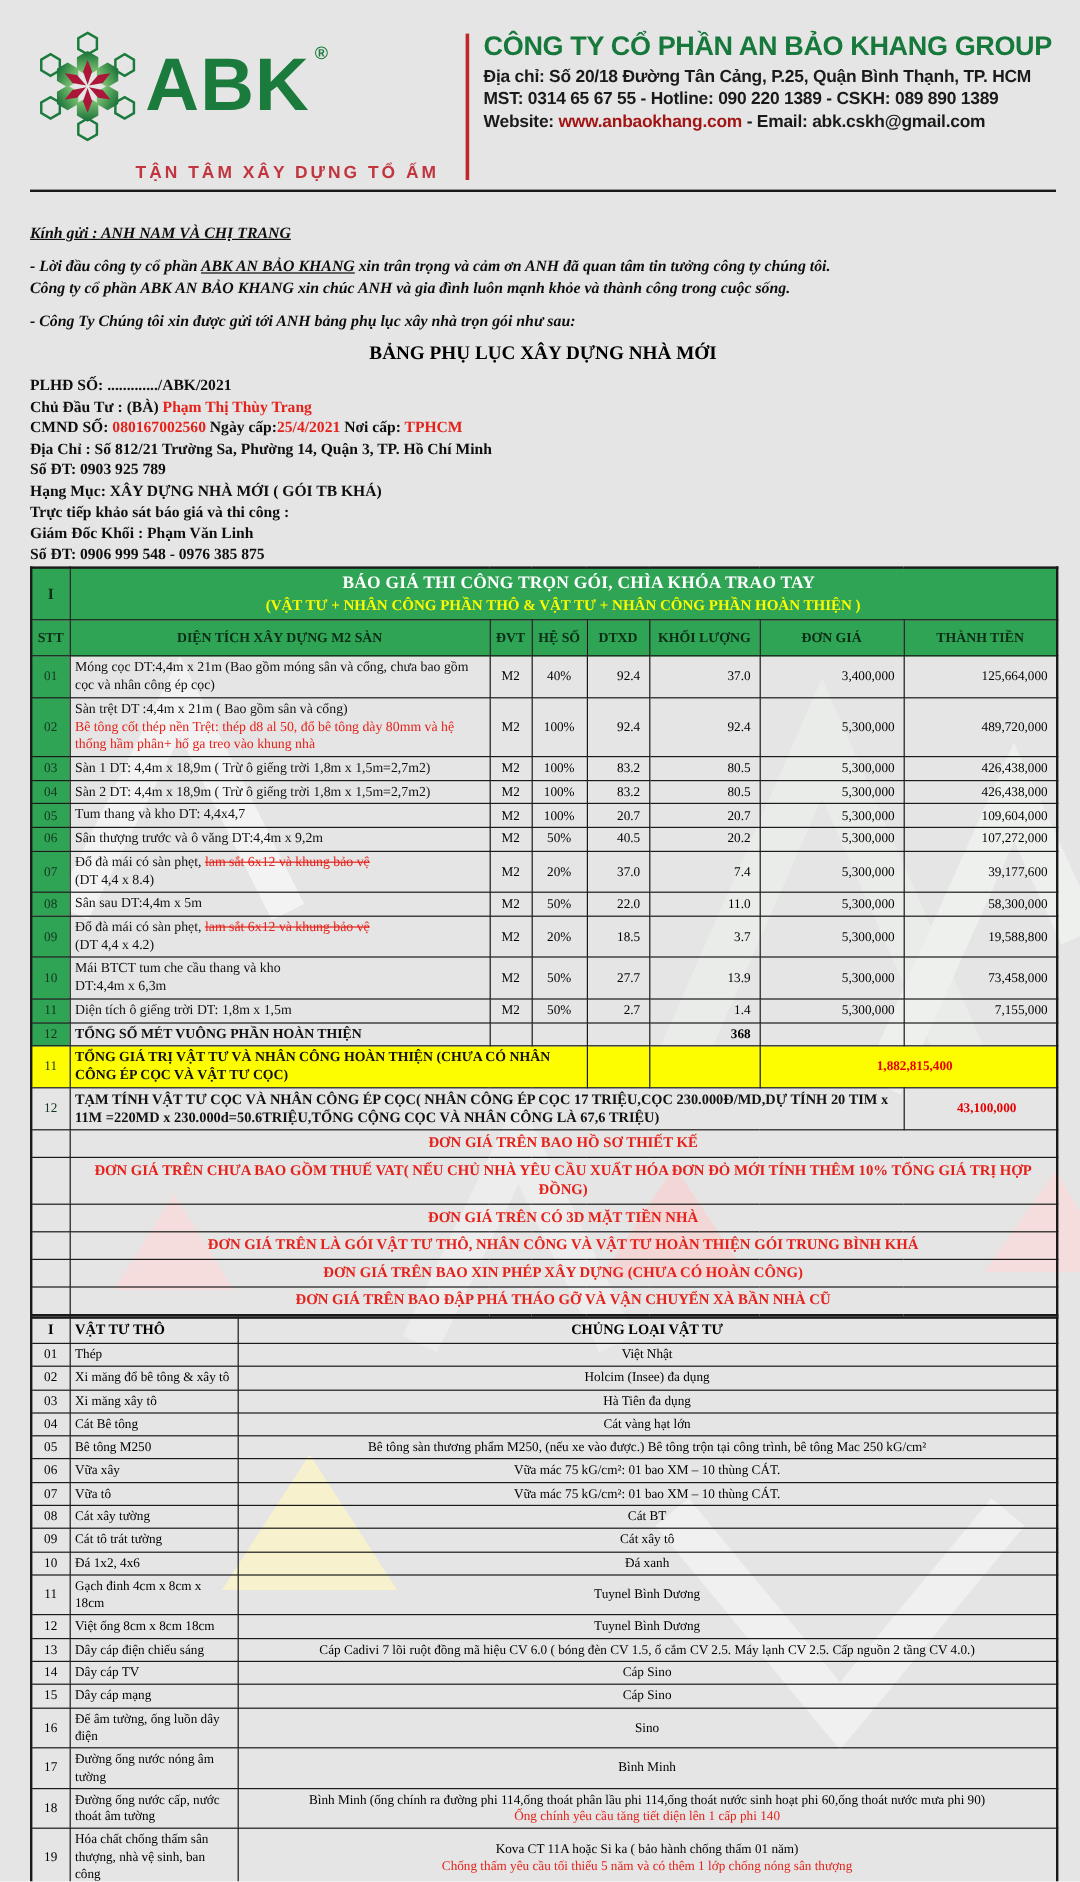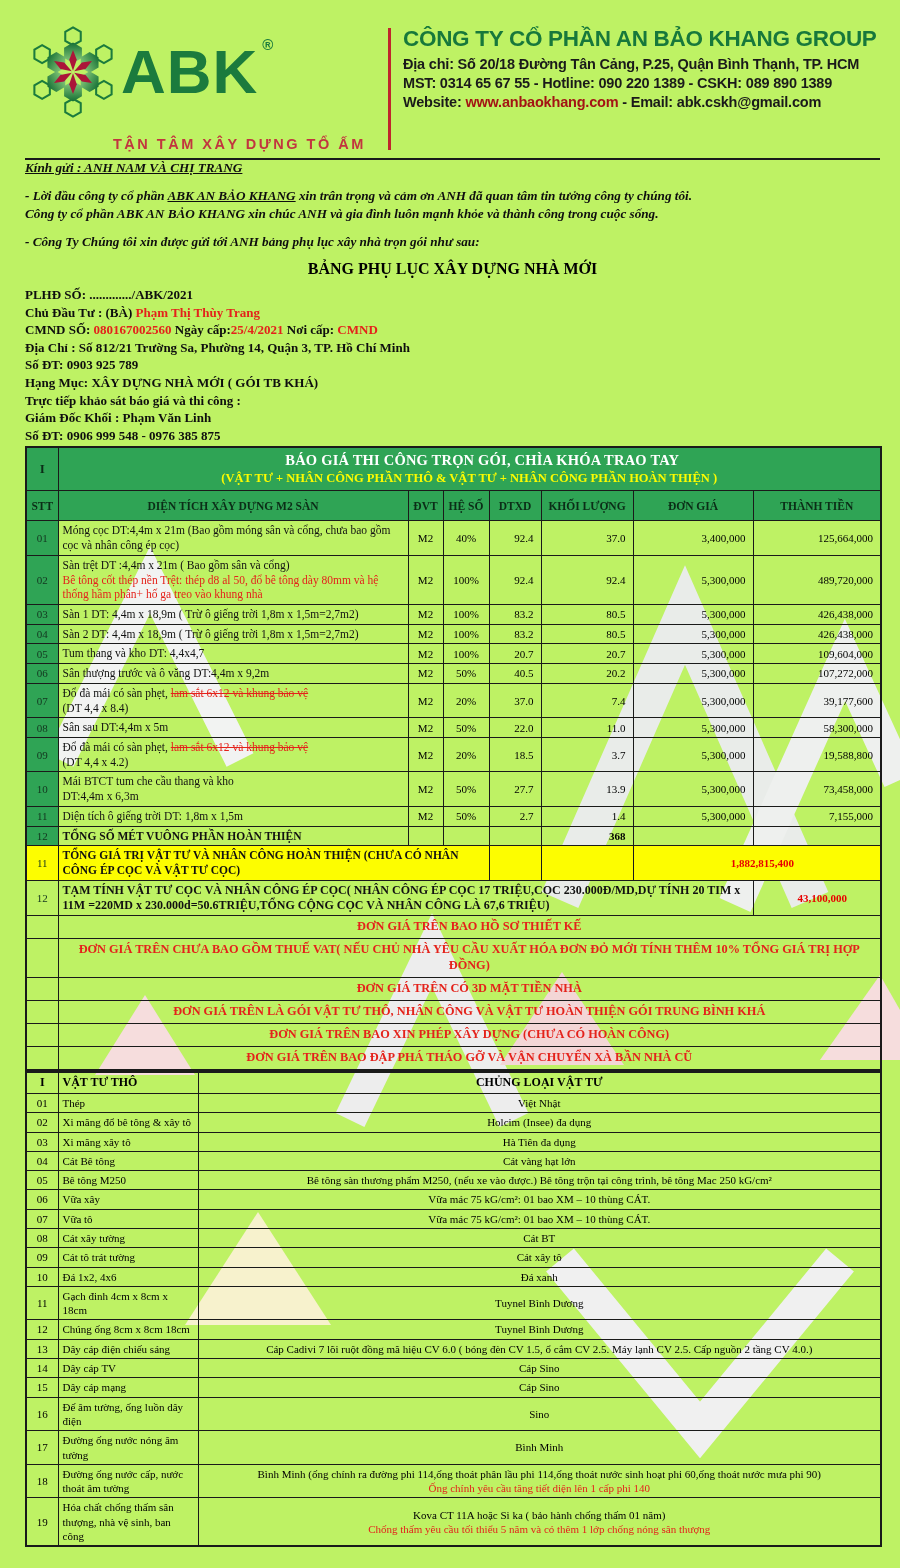--- a/index.html
+++ b/index.html
@@ -1,17 +1,17 @@
 <!DOCTYPE html>
 <html lang="vi"><head>
 <meta charset="utf-8">
 <style>
   * { margin:0; padding:0; box-sizing:border-box; }
   body { background:#fff; font-family:"Liberation Serif","DejaVu Serif",serif; }
-  .page { position:relative; width:900px; height:1568px; margin:0 auto; background:#bef264;
+  .page { position:relative; width:900px; height:1568px; margin:0 auto; background:#e5e5e5;
           padding:24px 20px 0 25px; overflow:hidden; }
   .wm { position:absolute; left:0; top:0; z-index:0; pointer-events:none; }
   .content { position:relative; z-index:1; }
 
   
   .hdr { display:flex; align-items:stretch; }
   .logo-block { width:355px; display:flex; flex-direction:column; }
   .logo-top { display:flex; align-items:center; }
   .abk-word { font-family:"Liberation Sans","DejaVu Sans",sans-serif; font-weight:bold;
               color:#1b7b3d; font-size:62px; letter-spacing:1px; line-height:0.9; position:relative; }
@@ -20,21 +20,21 @@
              color:#c2353f; font-size:14.5px; letter-spacing:2.5px; margin:16px 0 0 88px; white-space:nowrap; }
   .vdiv { width:3px; background:#c0262c; margin:4px 12px 2px 8px; }
   .co-block { flex:1; font-family:"Liberation Sans","DejaVu Sans",sans-serif; font-weight:bold;
               color:#1a1a1a; padding-top:2px; }
   .co-name { color:#17783b; font-size:22.5px; letter-spacing:-0.3px; margin-bottom:4px; white-space:nowrap; }
   .co-line { font-size:14.5px; margin-top:3px; letter-spacing:-0.2px; }
   .co-web  { color:#a31414; }
   .hdr-rule { border-bottom:2.5px solid #1a1a1a; margin-top:6px; }
 
   
-  .greet { font-size:13.2px; font-weight:bold; font-style:italic; color:#0e0e0e; margin-top:0; }
+  .greet { font-size:13.2px; font-weight:bold; font-style:italic; color:#0e0e0e; margin-top:26px; }
   .greet .u { text-decoration:underline; }
   .greet-line1 { margin-bottom:12px; }
   .greet p { margin-bottom:2px; }
   .greet .gap { margin-top:12px; }
   .doc-title { text-align:center; font-size:16px; font-weight:bold; color:#000; margin:10px 0 8px; }
 
   
   .info { font-size:13px; font-weight:bold; color:#0e0e0e; }
   .info div { line-height:17.6px; }
   .red { color:#e4221b; }
@@ -141,21 +141,21 @@
       <p><span> - Lời đầu công ty cổ phần  </span><span class="u">ABK AN BẢO KHANG</span><span>  xin trân trọng và cảm ơn ANH đã quan tâm tin tưởng công ty chúng tôi.</span></p>
       <p>Công ty cổ phần ABK AN BẢO KHANG  xin chúc ANH và gia đình luôn mạnh khỏe và thành công trong cuộc sống.</p>
       <p class="gap"> - Công Ty Chúng tôi xin được gửi tới ANH bảng phụ lục xây nhà trọn gói như sau:</p>
     </div>
 
     <div class="doc-title">BẢNG PHỤ LỤC XÂY DỰNG NHÀ MỚI</div>
 
     <div class="info" id="info-block">
         <div><span>PLHĐ SỐ: ............./ABK/2021</span></div>
         <div><span>Chủ Đầu Tư : (BÀ) </span><span class="red">Phạm Thị Thùy Trang</span></div>
-        <div><span>CMND SỐ: </span><span class="red">080167002560</span><span> Ngày cấp:</span><span class="red">25/4/2021</span><span> Nơi cấp: </span><span class="red">CMND</span></div>
+        <div><span>CMND SỐ: </span><span class="red">080167002560</span><span> Ngày cấp:</span><span class="red">25/4/2021</span><span> Nơi cấp: </span><span class="red">TPHCM</span></div>
         <div><span>Địa Chỉ : Số 812/21 Trường Sa, Phường 14, Quận 3, TP. Hồ Chí Minh</span></div>
         <div><span>Số ĐT: 0903 925 789</span></div>
         <div><span>Hạng Mục: XÂY DỰNG NHÀ MỚI ( GÓI TB KHÁ)</span></div>
         <div><span>Trực tiếp khảo sát báo giá và thi công :</span></div>
         <div><span>Giám Đốc Khối : Phạm Văn Linh</span></div>
         <div><span>Số ĐT: 0906 999 548 - 0976 385 875</span></div>
       </div>
 
     <table class="t1" style="margin-top:2px;">
       <colgroup>
@@ -407,21 +407,21 @@
             <td>Đá 1x2, 4x6</td>
             <td class="val"><span>Đá xanh</span></td>
           </tr>
           <tr>
             <td class="no">11</td>
             <td>Gạch đinh 4cm x 8cm x 18cm</td>
             <td class="val"><span>Tuynel Bình Dương</span></td>
           </tr>
           <tr>
             <td class="no">12</td>
-            <td>Chúng ống 8cm x 8cm 18cm</td>
+            <td>Việt ống 8cm x 8cm 18cm</td>
             <td class="val"><span>Tuynel Bình Dương</span></td>
           </tr>
           <tr>
             <td class="no">13</td>
             <td>Dây cáp điện chiếu sáng</td>
             <td class="val"><span>Cáp Cadivi 7 lõi ruột đồng mã hiệu CV 6.0 ( bóng đèn CV 1.5, ổ cắm CV 2.5. Máy lạnh CV 2.5. Cấp nguồn 2 tầng CV 4.0.)</span></td>
           </tr>
           <tr>
             <td class="no">14</td>
             <td>Dây cáp TV</td>

